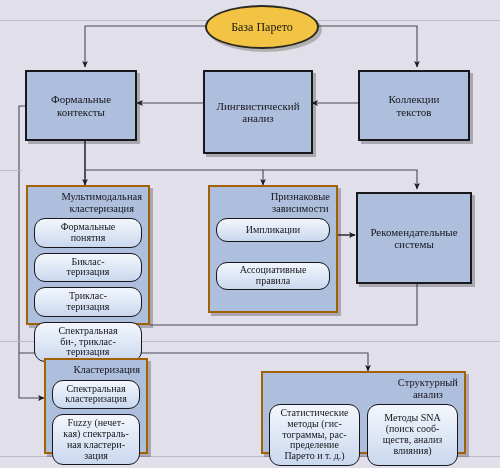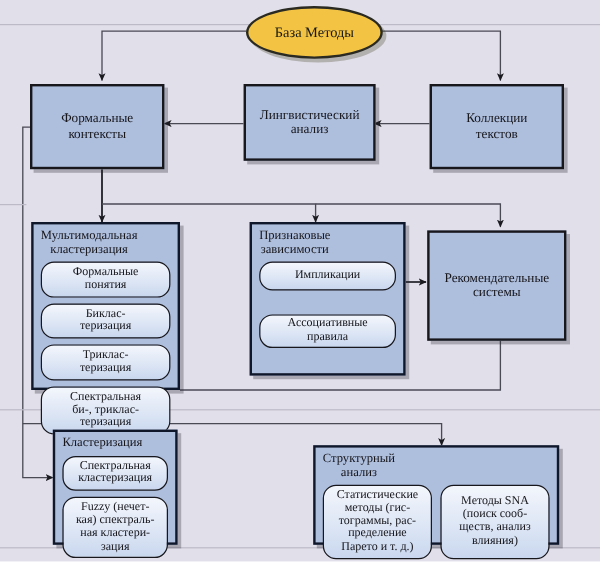--- a/index.html
+++ b/index.html
@@ -41,25 +41,25 @@
     padding: 0 4px;
   }
   .plain {
     font-size: 11px;
   }
   
   .cluster {
     position: absolute;
     box-sizing: border-box;
     background: #aebedd;
-    border: 2px solid #0f172a;
+    border: 2px solid #a16207;
     box-shadow: 3px 3px 0 rgba(40,40,50,0.30);
     display: flex;
     flex-direction: column;
-    align-items: flex-start;
+    align-items: flex-end;
     padding: 4px 6px 6px 6px;
   }
   .cluster-title {
     font-size: 10.5px;
     color: #16161b;
     text-align: center;
     line-height: 1.1;
     margin-bottom: 4px;
     white-space: pre-line;
   }
@@ -150,29 +150,29 @@
 
     <path d="M19,353 L368,353 L368,371" fill="none" stroke="#4a4a55" stroke-width="1.1" marker-end="url(#arr)"></path>
   </svg>
 
   <div class="divider" style="left:0; top:20px; width:500px;"></div>
   <div class="divider" style="left:0; top:170px; width:22px;"></div>
   <div class="divider" style="left:0; top:341px; width:500px;"></div>
   <div class="divider" style="left:0; top:456px; width:500px;"></div>
 
   <div class="ellipse" style="left:205px; top:5px; width:114px; height:44px;">
-    <span class="cap">База Методы</span>
+    <span class="cap">База Парето</span>
   </div>
 
   <div class="node plain" style="left:25px; top:70px; width:112px; height:71px;">
     <span class="cap" style="white-space:pre-line;">Формальные
 контексты</span>
   </div>
 
-  <div class="node plain" style="left:203px; top:70px; width:110px; height:64px;">
+  <div class="node plain" style="left:203px; top:70px; width:110px; height:84px;">
     <span class="cap" style="white-space:pre-line;">Лингвистический
 анализ</span>
   </div>
 
   <div class="node plain" style="left:358px; top:70px; width:112px; height:71px;">
     <span class="cap" style="white-space:pre-line;">Коллекции
 текстов</span>
   </div>
 
   <div class="node plain" style="left:356px; top:192px; width:116px; height:92px;">

